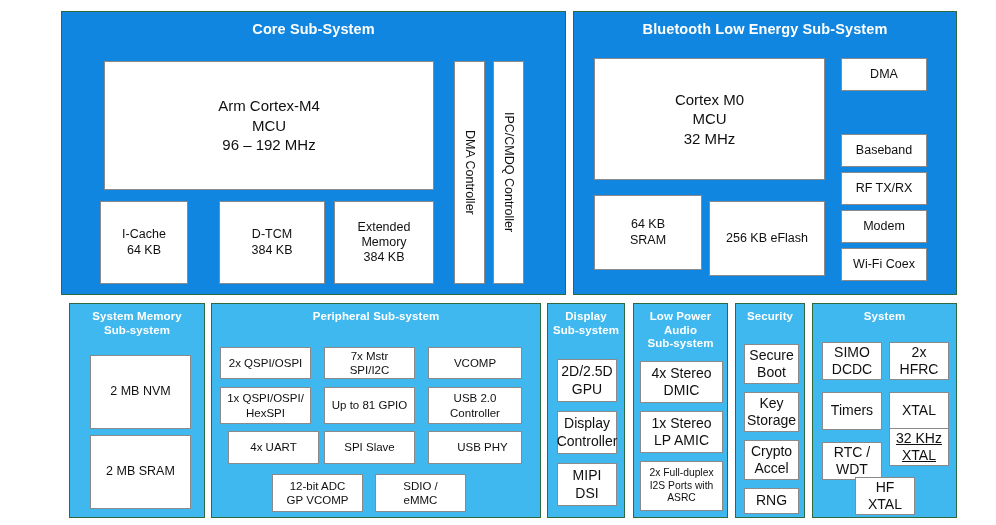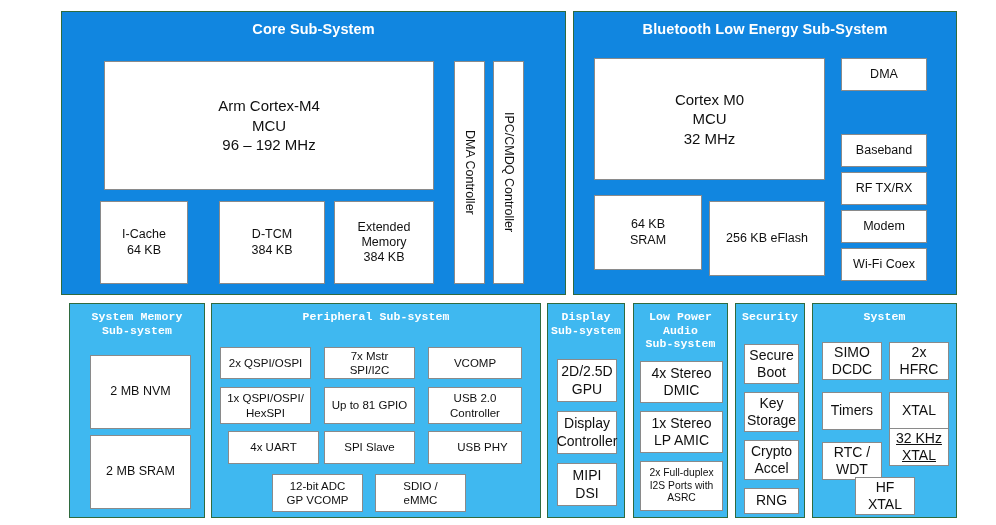--- a/index.html
+++ b/index.html
@@ -41,21 +41,21 @@
     right: 0;
     text-align: center;
     color: #ffffff;
     font-weight: bold;
     letter-spacing: 0.1px;
     line-height: 1.18;
     white-space: pre-line;
     user-select: none;
   }
   .title-top   { top: 9px;  font-size: 14.5px; }
-  .title-small { top: 6px;  font-size: 11.5px; font-family: Liberation Mono, monospace; }
+  .title-small { top: 6px;  font-size: 11.5px; }
 
   
   .blk {
     position: absolute;
     box-sizing: border-box;
     background: #ffffff;
     border: 1px solid #8a8a8a;
     display: flex;
     align-items: center;
     justify-content: center;

